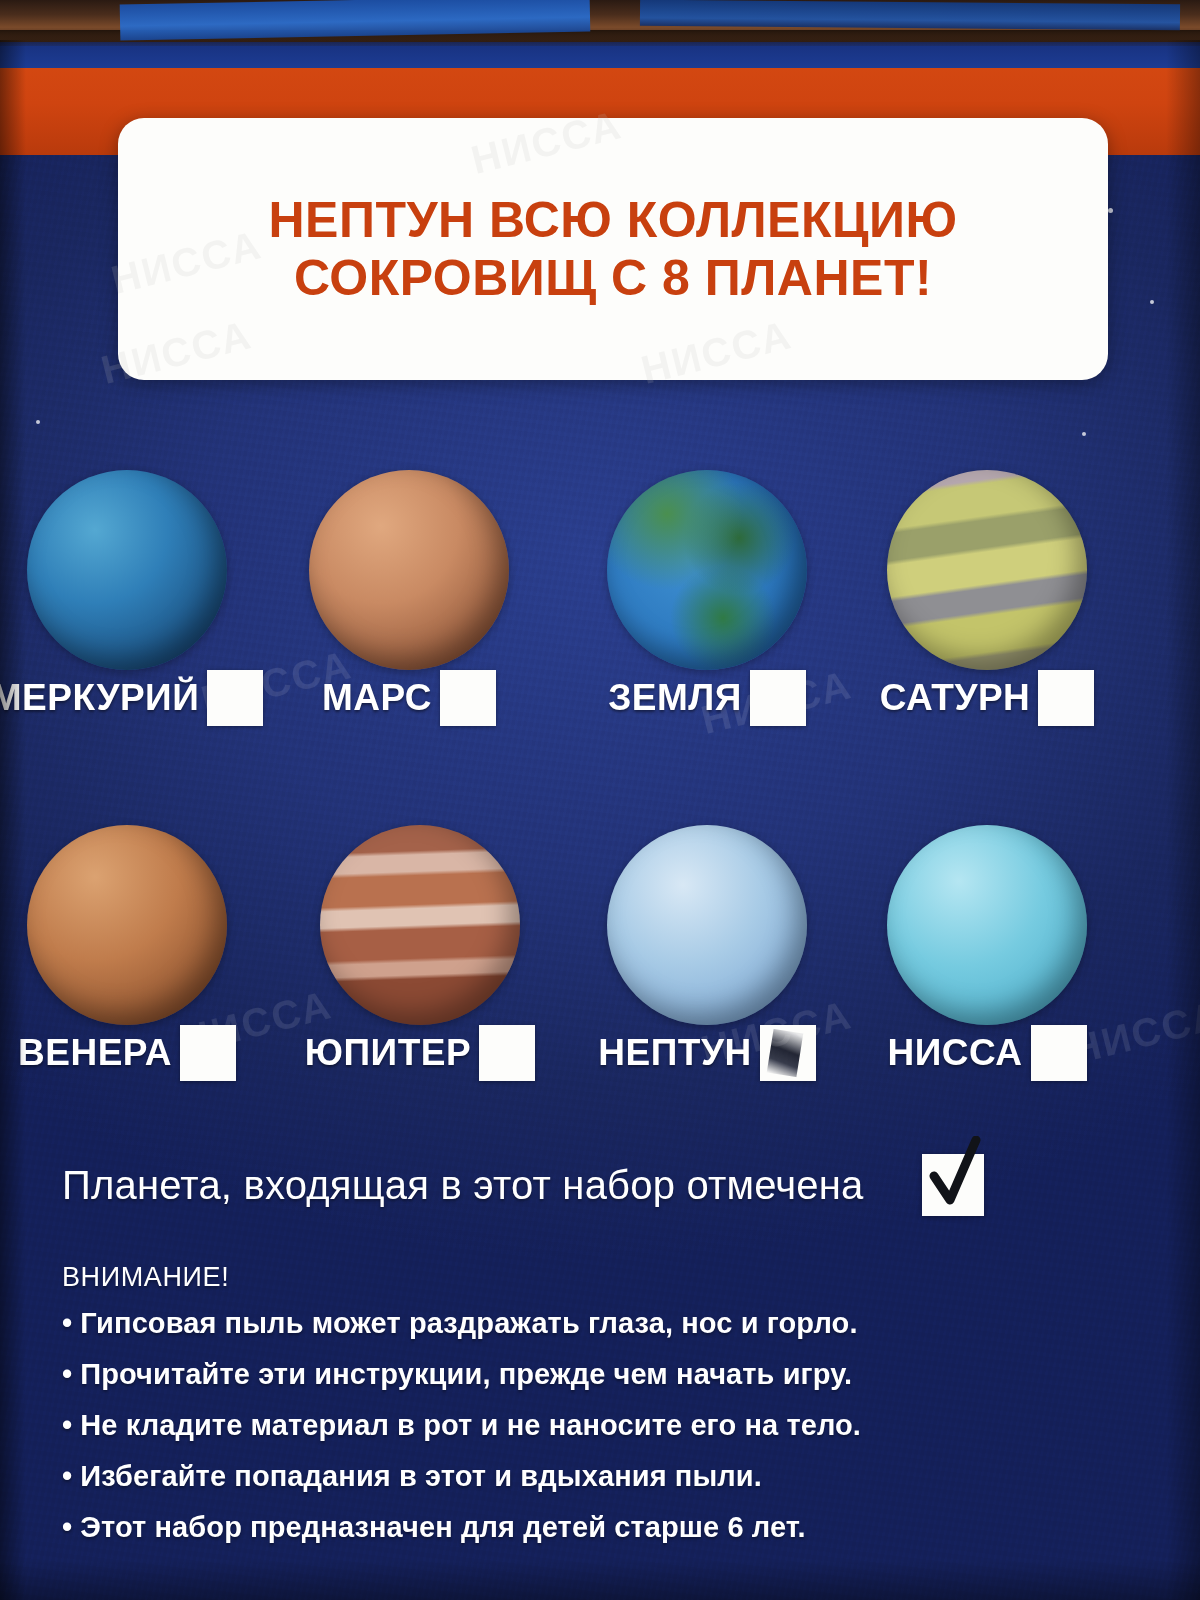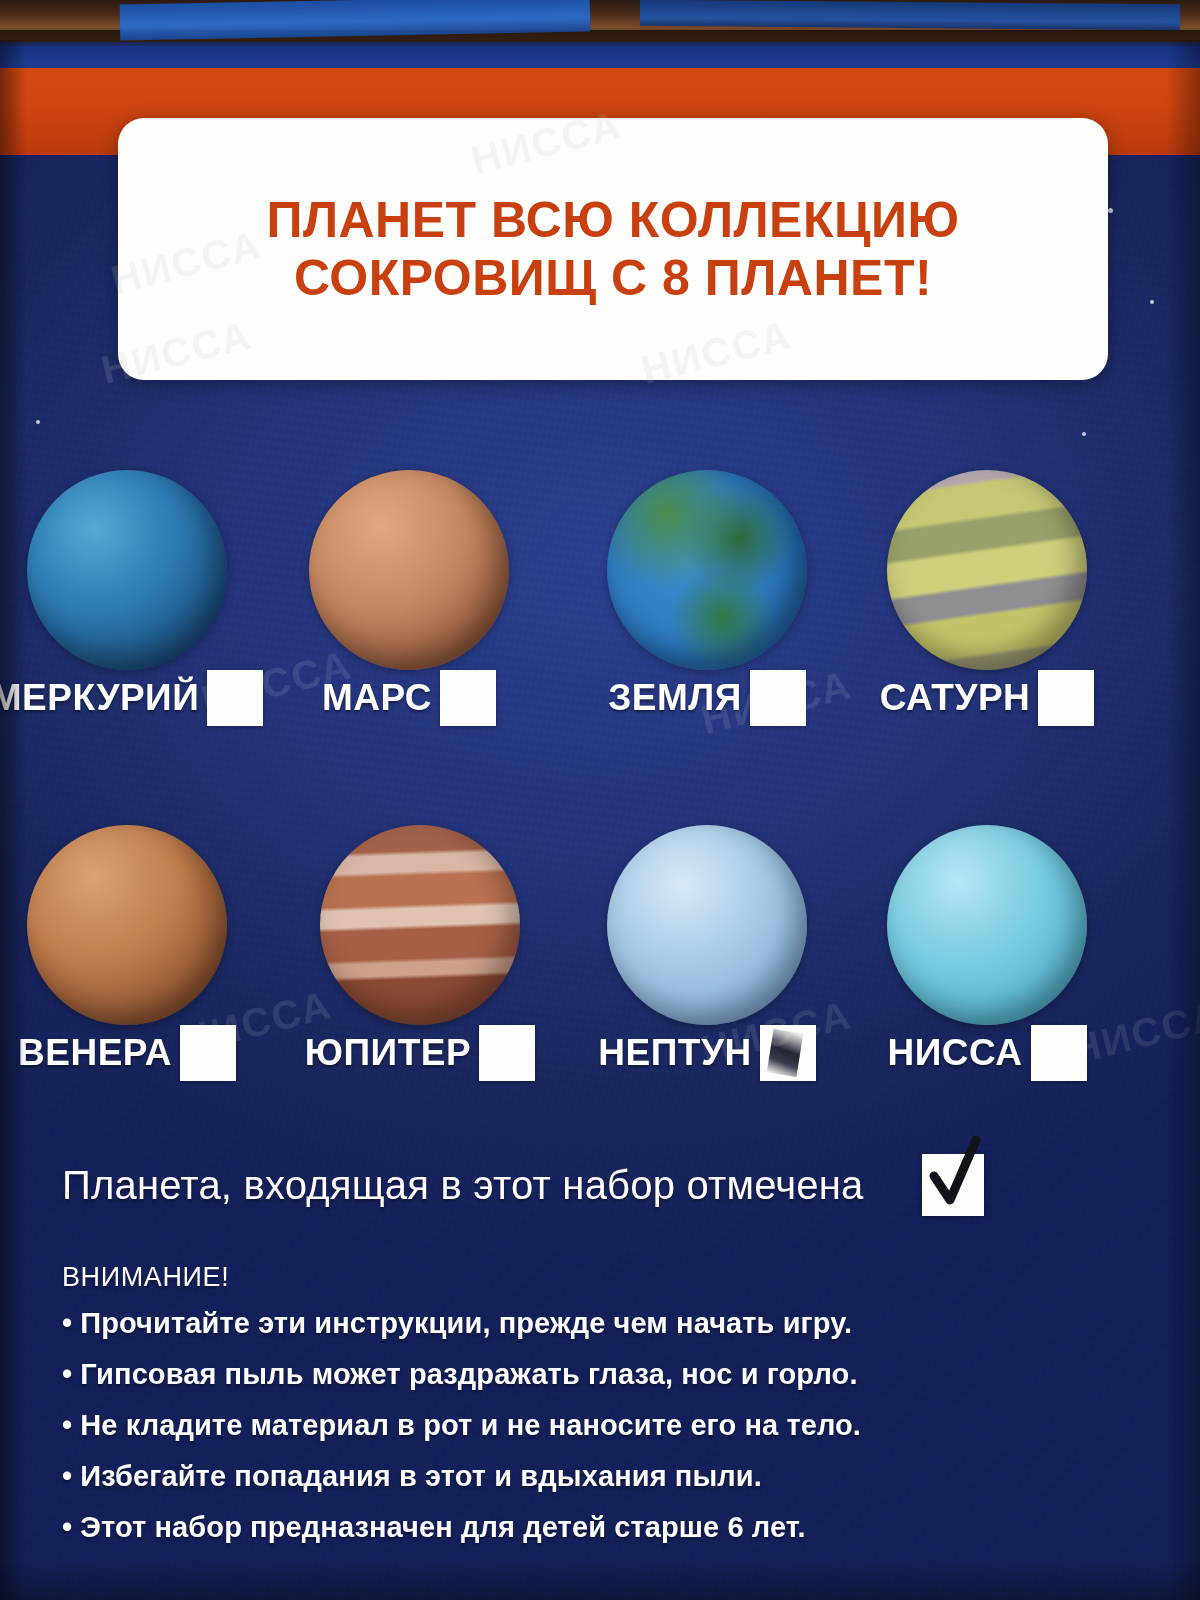--- a/index.html
+++ b/index.html
@@ -309,21 +309,21 @@
   <div class="wm dark" style="left:110px; top:240px;">НИССА</div>
   <div class="wm dark" style="left:100px; top:330px;">НИССА</div>
   <div class="wm dark" style="left:640px; top:330px;">НИССА</div>
   <div class="wm" style="left:200px; top:660px;">НИССА</div>
   <div class="wm" style="left:700px; top:680px;">НИССА</div>
   <div class="wm" style="left:180px; top:1000px;">НИССА</div>
   <div class="wm" style="left:700px; top:1010px;">НИССА</div>
   <div class="wm" style="left:1070px; top:1010px;">НИССА</div>
 
   <div class="headline-box">
-    <div class="headline-line">ПЛАНЕТ ВСЮ КОЛЛЕКЦИЮ</div>
+    <div class="headline-line">НЕПТУН ВСЮ КОЛЛЕКЦИЮ</div>
     <div class="headline-line">СОКРОВИЩ С 8 ПЛАНЕТ!</div>
   </div>
 
   <div class="grid">
 
     <div class="grid-row">
 
       <div class="planet-cell" style="left:-18px;">
         <div class="planet-disc" style="background:
                radial-gradient(circle at 34% 30%, #54a8d2 0%, #2f7fb8 38%, #1a4e7e 78%, #123a61 100%),
@@ -430,24 +430,24 @@
       <svg class="tick" viewBox="0 0 54 78">
         <path d="M6 40 L22 64 L48 4" fill="none" stroke="#111318" stroke-width="9" stroke-linecap="round" stroke-linejoin="round"></path>
       </svg>
     </span>
   </div>
 
   <div class="warnings">
     <div class="warn-title">ВНИМАНИЕ!</div>
 
     <div class="warn-item">
+      <span class="bullet">•</span><span>Гипсовая пыль может раздражать глаза, нос и горло.</span>
+    </div>
+    <div class="warn-item">
       <span class="bullet">•</span><span>Прочитайте эти инструкции, прежде чем начать игру.</span>
-    </div>
-    <div class="warn-item">
-      <span class="bullet">•</span><span>Гипсовая пыль может раздражать глаза, нос и горло.</span>
     </div>
     <div class="warn-item">
       <span class="bullet">•</span><span>Не кладите материал в рот и не наносите его на тело.</span>
     </div>
     <div class="warn-item">
       <span class="bullet">•</span><span>Избегайте попадания в этот и вдыхания пыли.</span>
     </div>
     <div class="warn-item">
       <span class="bullet">•</span><span>Этот набор предназначен для детей старше 6 лет.</span>
     </div>

